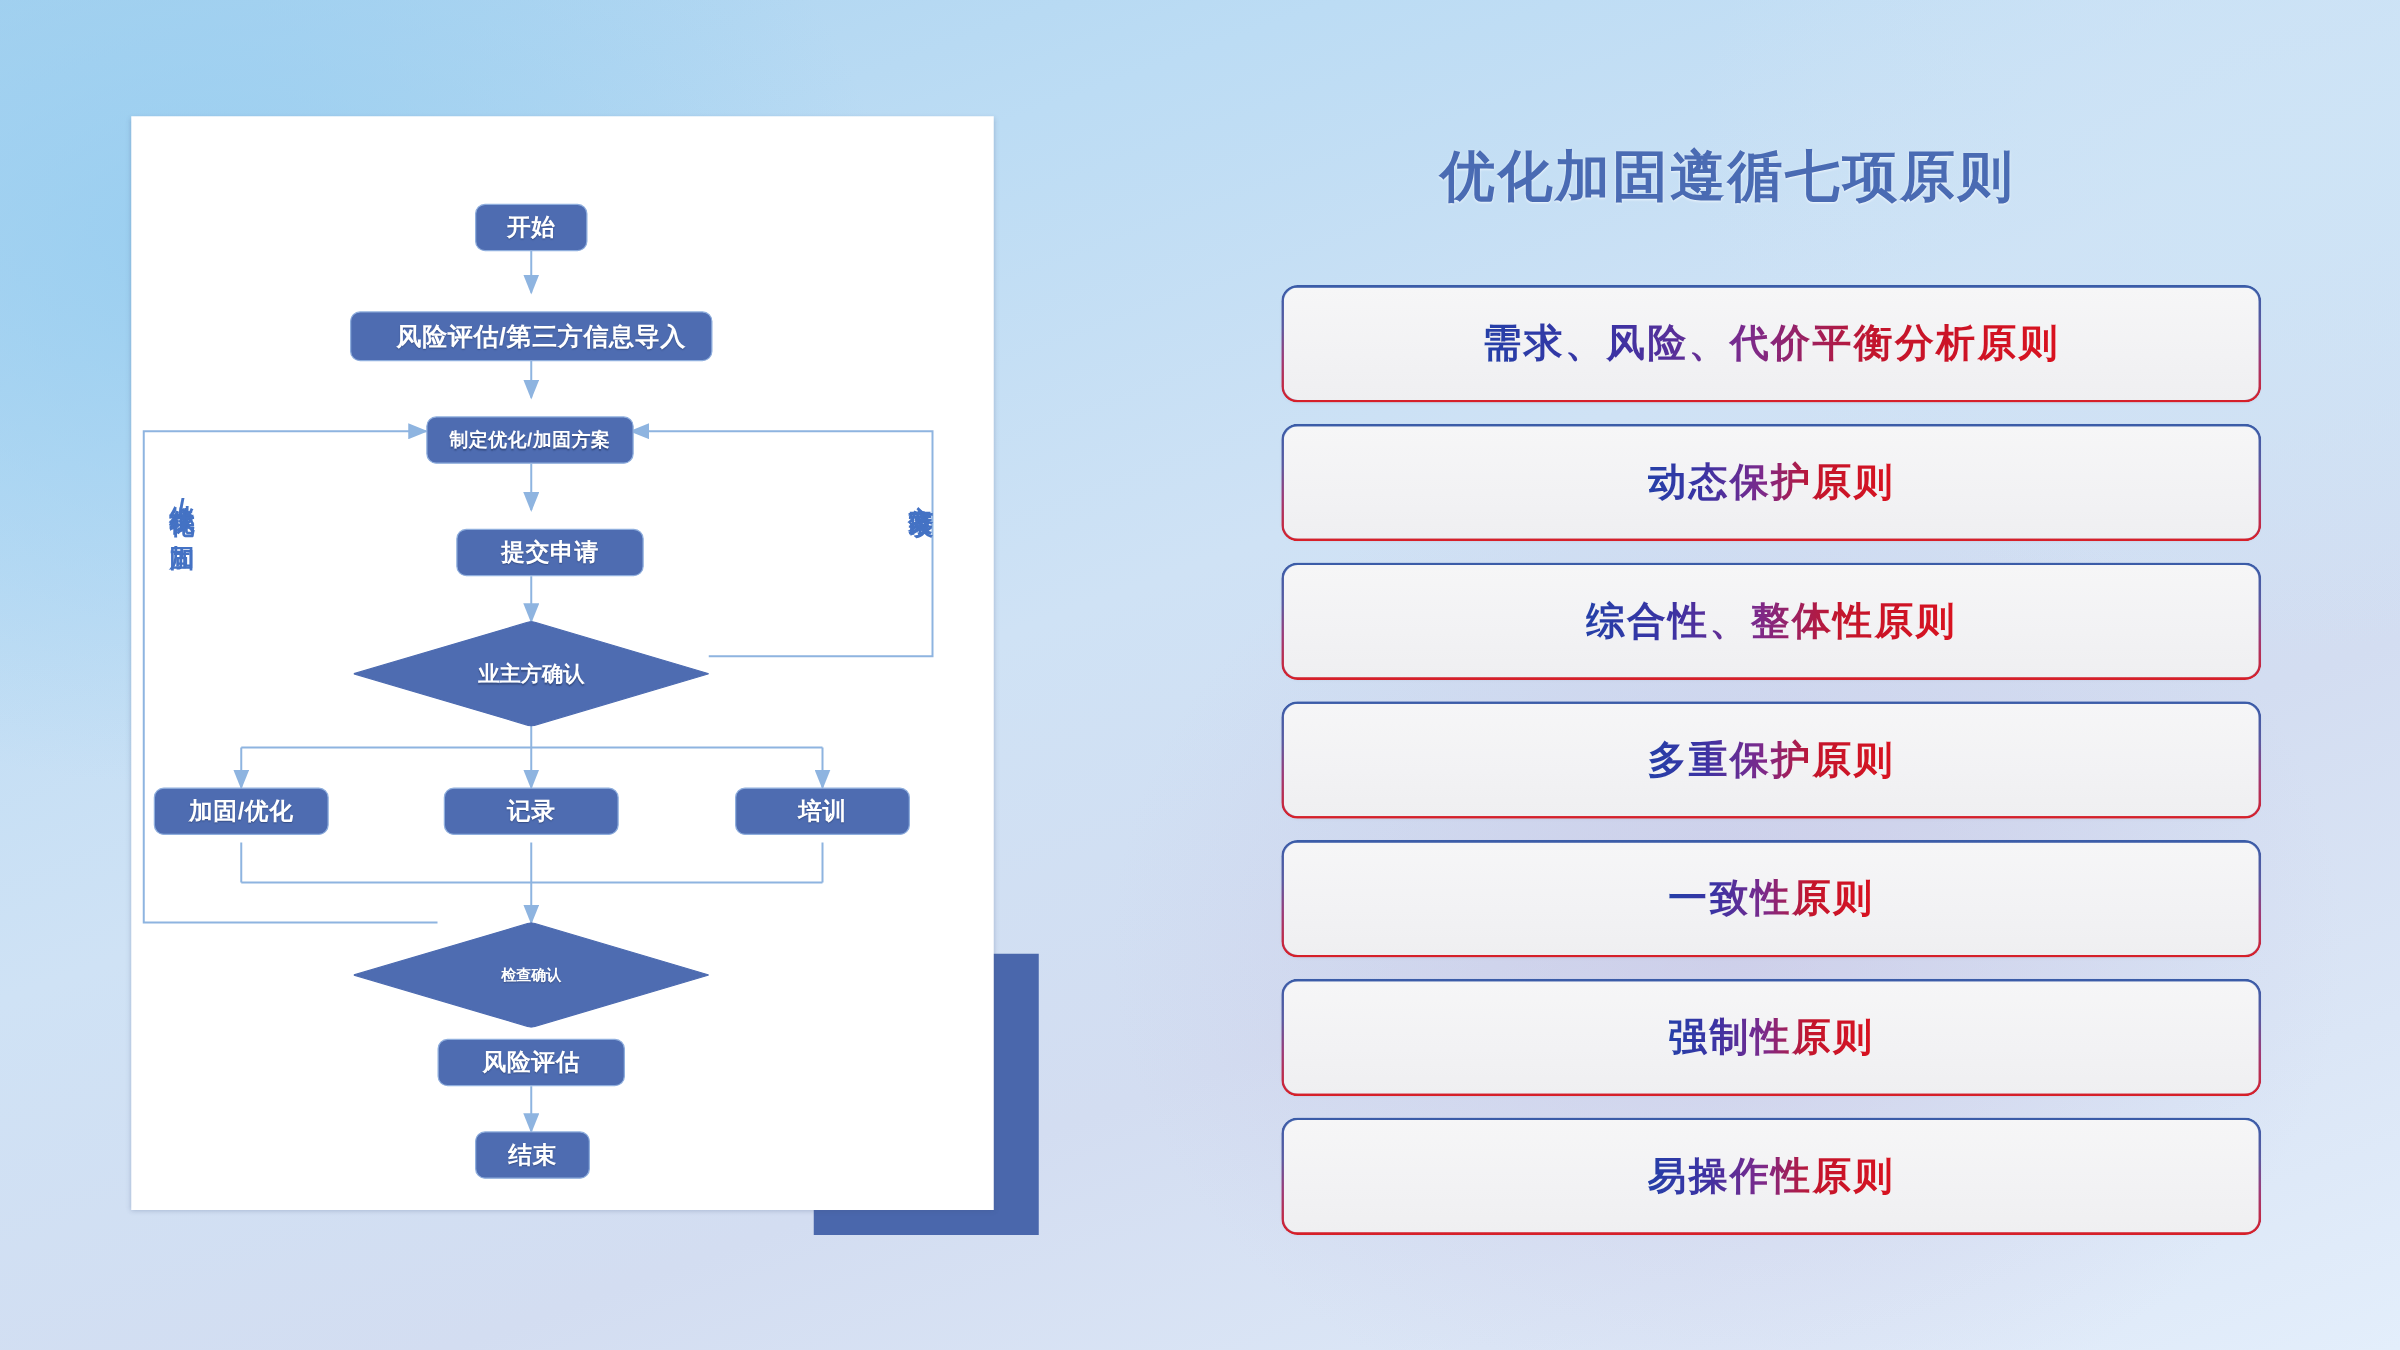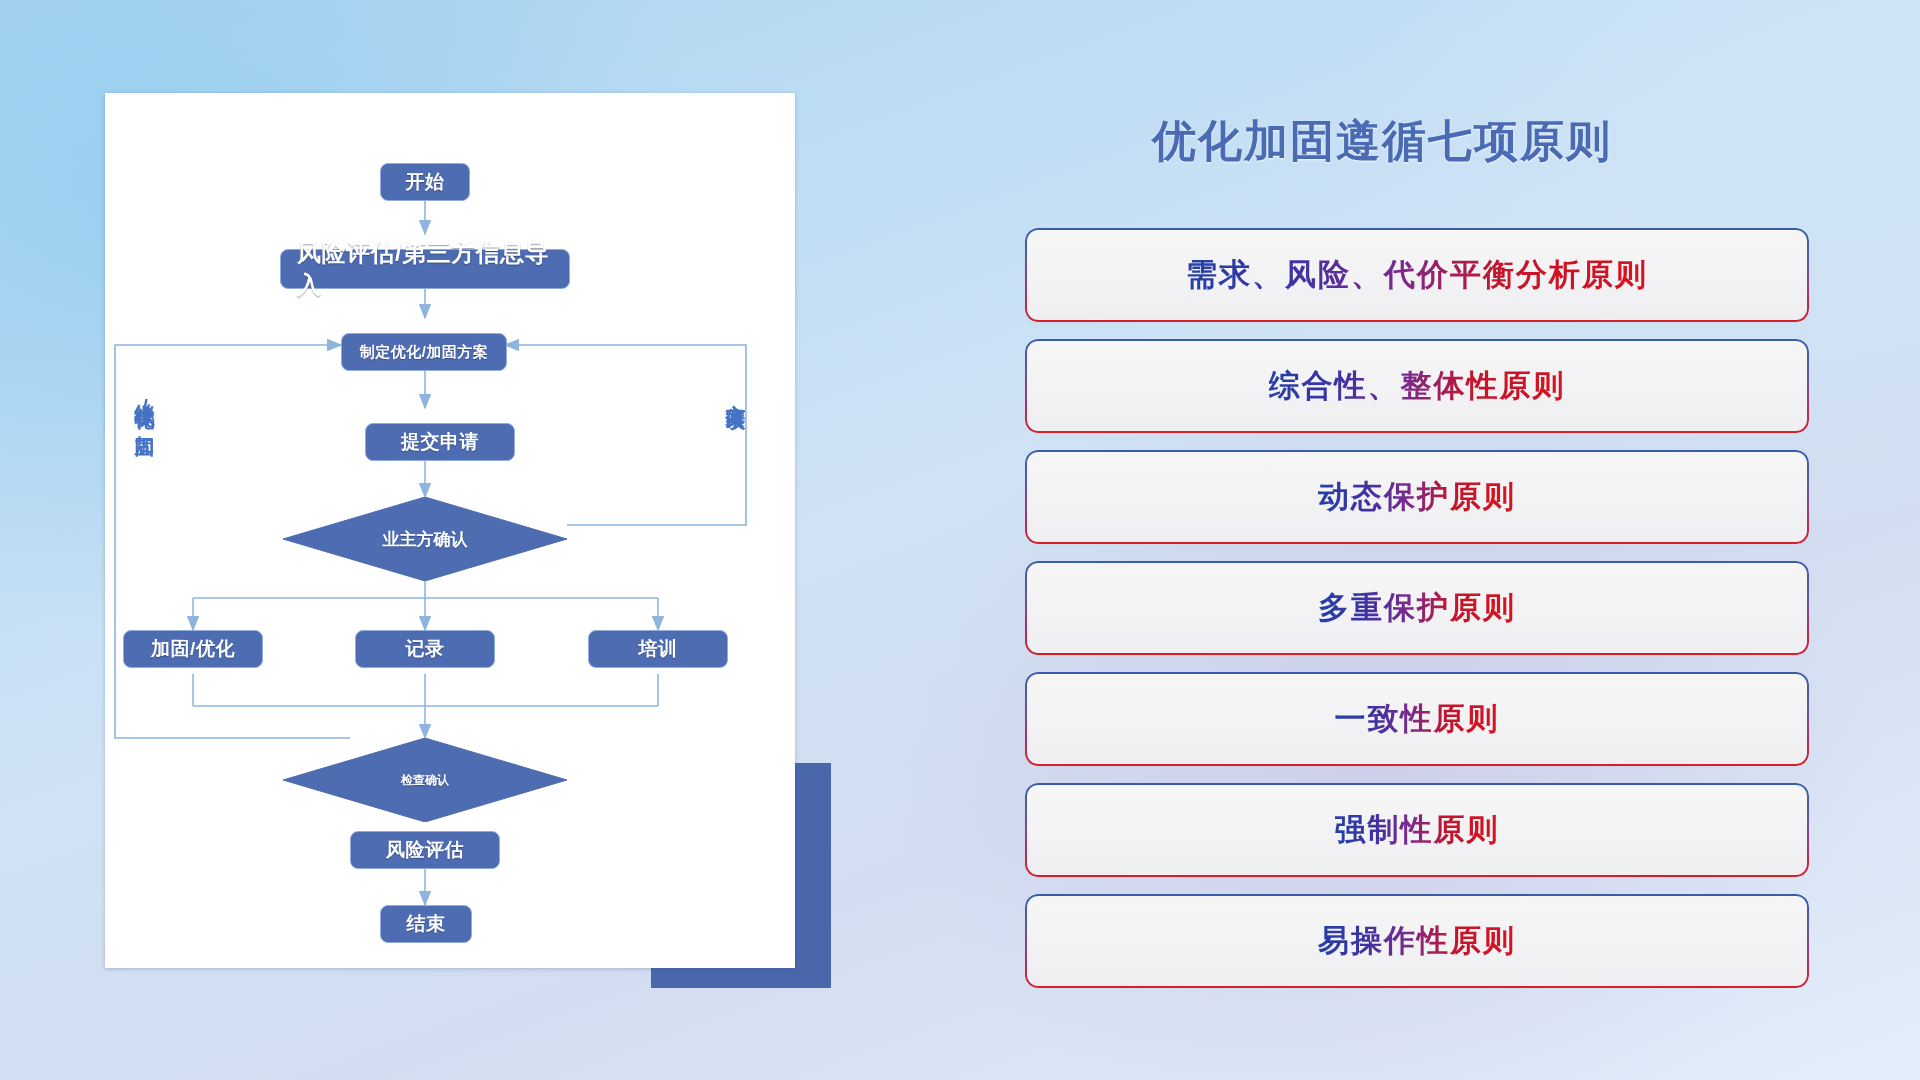--- a/index.html
+++ b/index.html
@@ -135,21 +135,21 @@
         <line x1="320" y1="581" x2="320" y2="645" marker-end="url(#ah)"></line>
 
         <line x1="320" y1="673" x2="320" y2="723" marker-end="url(#ah)"></line>
 
         <line x1="320" y1="776" x2="320" y2="812" marker-end="url(#ah)"></line>
       </g>
     </svg>
 
     <div class="node" style="left:275px;top:70px;width:90px;height:38px;font-size:19px;">开始</div>
 
-    <div class="node" style="left:175px;top:156px;width:290px;height:40px;font-size:24px;padding-left:16px;">风险评估/第三方信息导入</div>
+    <div class="node" style="left:175px;top:156px;width:290px;height:40px;font-size:20px;padding-left:16px;">风险评估/第三方信息导入</div>
 
     <div class="node" style="left:236px;top:240px;width:166px;height:38px;font-size:15px;">制定优化/加固方案</div>
 
     <div class="node" style="left:260px;top:330px;width:150px;height:38px;font-size:19px;">提交申请</div>
 
     <div class="diamond-wrap" style="left:178px;top:404px;width:284px;height:84px;">
       <svg width="284" height="84">
         <polygon points="142,0 284,42 142,84 0,42" fill="#4e6cb1" stroke="#4e6cb1"></polygon>
       </svg>
       <div class="dlabel" style="font-size:17px;">业主方确认</div>
@@ -181,26 +181,26 @@
 
 <div id="right-col">
 
   <div id="deck-title">优化加固遵循七项原则</div>
 
   <div id="principle-list">
     <div class="principle-card">
       <span class="principle-text">需求、风险、代价平衡分析原则</span>
     </div>
     <div class="principle-card">
+      <span class="principle-text">动态保护原则</span>
+    </div>
+    <div class="principle-card">
       <span class="principle-text">综合性、整体性原则</span>
     </div>
     <div class="principle-card">
-      <span class="principle-text">动态保护原则</span>
-    </div>
-    <div class="principle-card">
       <span class="principle-text">多重保护原则</span>
     </div>
     <div class="principle-card">
       <span class="principle-text">一致性原则</span>
     </div>
     <div class="principle-card">
       <span class="principle-text">强制性原则</span>
     </div>
     <div class="principle-card">
       <span class="principle-text">易操作性原则</span>

